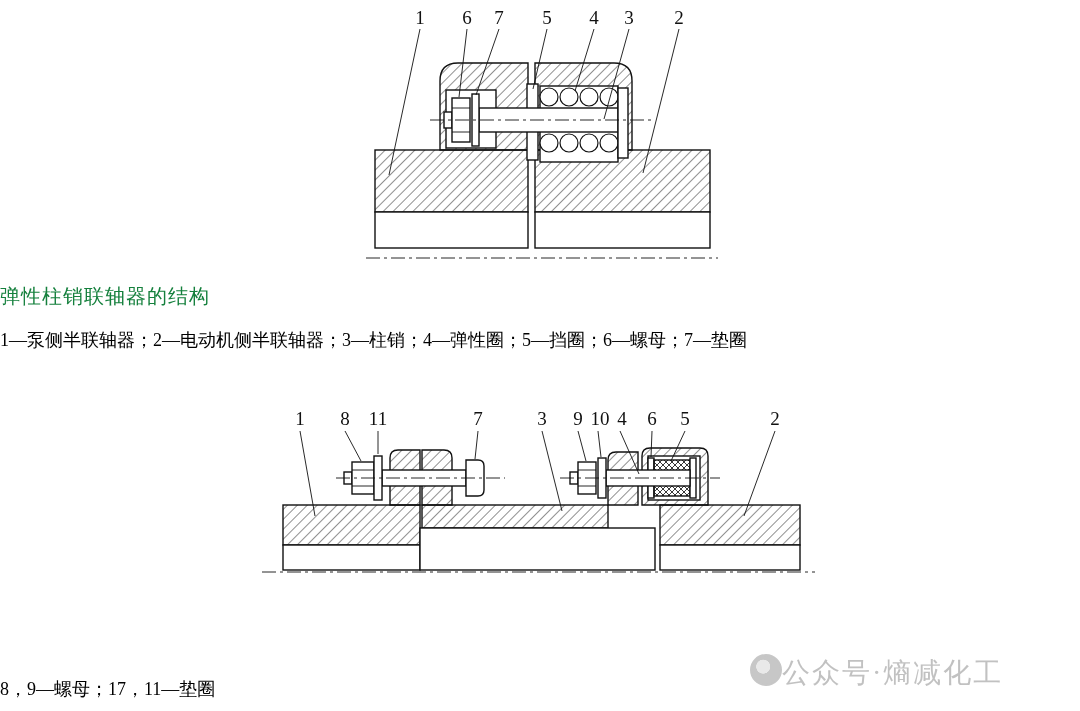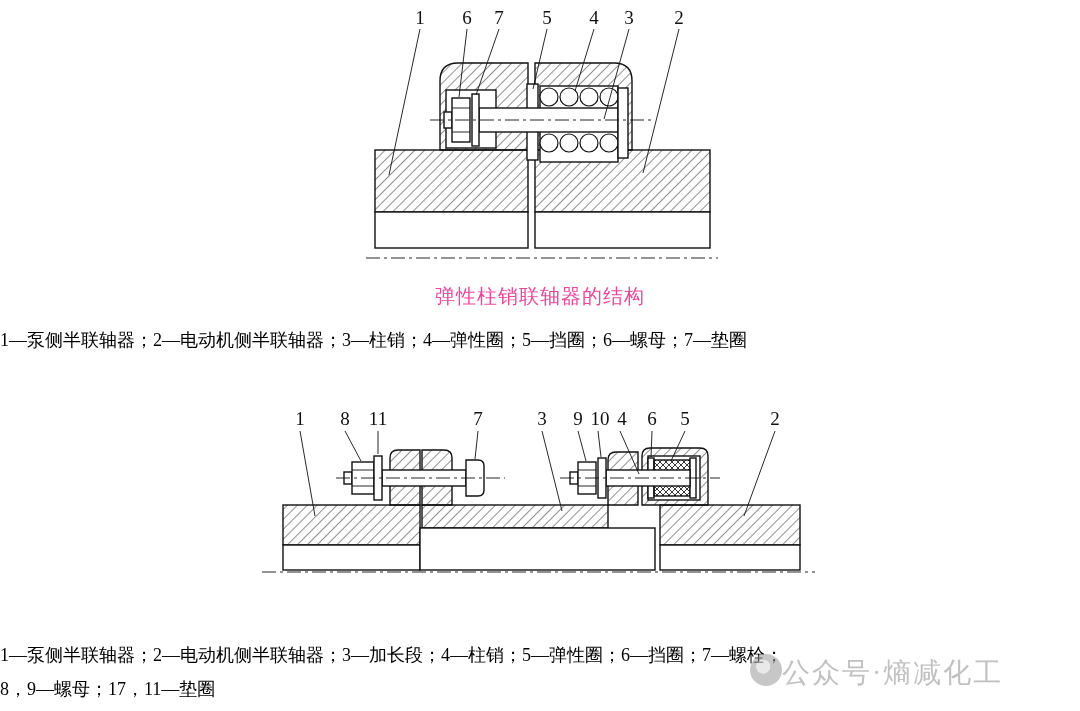--- a/index.html
+++ b/index.html
@@ -7,21 +7,21 @@
     position: relative;
     width: 1080px;
     height: 711px;
     background: #ffffff;
     overflow: hidden;
     font-family: "Liberation Serif", "DejaVu Serif", serif;
   }
   #drawing-svg { position: absolute; top: 0; left: 0; }
   .title {
     position: absolute; left: 0; width: 100%;
-    text-align: center; font-size: 20px; color: #ec4899;
+    text-align: left; font-size: 20px; color: #15803d;
     letter-spacing: 1px;
   }
   .caption {
     position: absolute; left: 0; width: 100%;
     font-size: 18px; color: #000;
     white-space: nowrap;
   }
   .watermark {
     position: absolute; top: 654px; left: 750px;
     display: flex; align-items: flex-start; gap: 0;
@@ -185,21 +185,20 @@
         <text class="part-label" x="622" y="425" text-anchor="middle">4</text>
         <text class="part-label" x="652" y="425" text-anchor="middle">6</text>
         <text class="part-label" x="685" y="425" text-anchor="middle">5</text>
         <text class="part-label" x="775" y="425" text-anchor="middle">2</text>
       </g>
     </g>
   </svg>
 
   <div class="title" style="top:283px">弹性柱销联轴器的结构</div>
   <div class="caption" style="top:328px">1—泵侧半联轴器；2—电动机侧半联轴器；3—柱销；4—弹性圈；5—挡圈；6—螺母；7—垫圈</div>
-  <div class="caption" style="top:643px">1—泵侧半联轴器；2—电动机侧半联轴器；3—加长段；4—柱销；5—弹性圈；6—挡圈；7—螺栓；</div>
   <div class="caption" style="top:677px">8，9—螺母；17，11—垫圈</div>
 
   <div class="watermark">
     <span class="wm-icon"></span>
     <span class="wm-text">公众号·熵减化工</span>
   </div>
 
 </div>
 
 </body></html>

